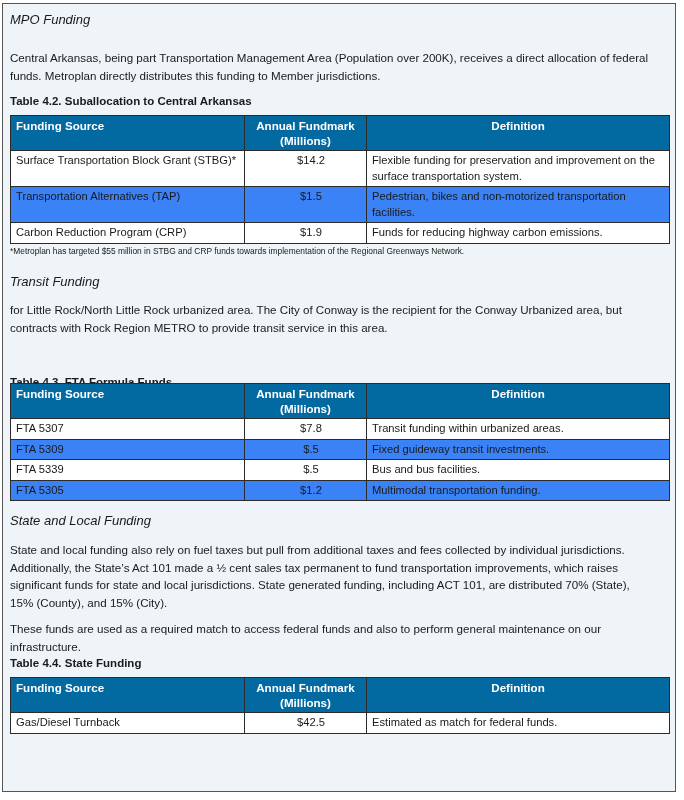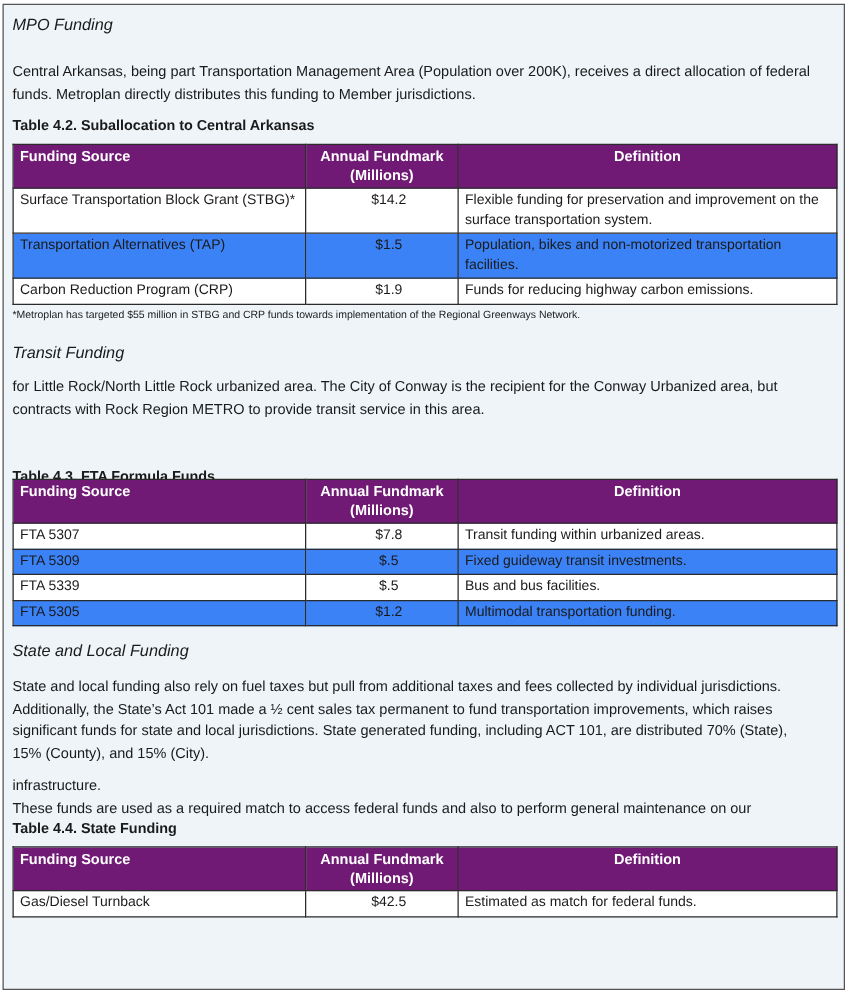--- a/index.html
+++ b/index.html
@@ -6,21 +6,21 @@
   body { width: 684px; height: 800px; position: relative; overflow: hidden;
          font-family: "Liberation Sans", sans-serif; color: #1a1a1a; }
   .panel { position: absolute; left: 2px; top: 3px; width: 674px; height: 789px;
            background: #eef4f8; border: 1.5px solid #555; box-sizing: border-box; }
   .h-italic { position: absolute; left: 10px; font-style: italic; font-size: 13px; color: #1a1a1a; }
   .para { position: absolute; left: 10px; width: 660px; font-size: 11.6px; line-height: 17.5px; color: #1a1a1a; }
   .tcap { position: absolute; left: 10px; font-weight: bold; font-size: 11.5px; color: #1a1a1a; }
   .note { position: absolute; left: 10px; font-size: 8.4px; color: #1a1a1a; }
   table.ft { position: absolute; left: 10px; width: 659px; border-collapse: collapse;
              font-size: 11.2px; table-layout: fixed; }
-  table.ft th { background: #701a75; color: #ffffff; font-weight: bold; font-size: 11.6px;
+  table.ft th { background: #0369a1; color: #ffffff; font-weight: bold; font-size: 11.6px;
                 border: 1.5px solid #2b2b2b; padding: 2px 5px; vertical-align: top; line-height: 15px; }
   table.ft th.c1 { text-align: left; }
   table.ft th.c2, table.ft th.c3 { text-align: center; }
   table.ft td { border: 1px solid #2b2b2b; padding: 2px 5px; vertical-align: top; line-height: 15.5px; color: #1a1a1a; }
   table.ft td.c2 { text-align: center; padding-left: 16px; }
   table.ft tr.odd td { background: #ffffff; }
   table.ft tr.even td { background: #3b82f6; }
   col.w1 { width: 234px; } col.w2 { width: 122px; } col.w3 { width: 303px; }
 </style>
 </head>
@@ -47,21 +47,21 @@
     <th class="c3">Definition</th>
   </tr>
   <tr class="odd">
     <td>Surface Transportation Block Grant (STBG)*</td>
     <td class="c2">$14.2</td>
     <td>Flexible funding for preservation and improvement on the surface transportation system.</td>
   </tr>
   <tr class="even">
     <td>Transportation Alternatives (TAP)</td>
     <td class="c2">$1.5</td>
-    <td>Population, bikes and non-motorized transportation facilities.</td>
+    <td>Pedestrian, bikes and non-motorized transportation facilities.</td>
   </tr>
   <tr class="odd">
     <td>Carbon Reduction Program (CRP)</td>
     <td class="c2">$1.9</td>
     <td>Funds for reducing highway carbon emissions.</td>
   </tr>
 </tbody>
   </table>
 <div class="note" style="top:246px;">*Metroplan has targeted $55 million in STBG and CRP funds towards implementation of the Regional Greenways Network.</div>
 
@@ -107,22 +107,22 @@
   </table>
 
 <div class="h-italic" style="top:513px;">State and Local Funding</div>
 <div class="para" style="top:541px;">
   <div>State and local funding also rely on fuel taxes but pull from additional taxes and fees collected by individual jurisdictions.</div>
   <div>Additionally, the State’s Act 101 made a ½ cent sales tax permanent to fund transportation improvements, which raises</div>
   <div>significant funds for state and local jurisdictions.  State generated funding, including ACT 101, are distributed 70% (State),</div>
   <div>15% (County), and 15% (City).</div>
 </div>
 <div class="para" style="top:620px;">
+  <div>These funds are used as a required match to access federal funds and also to perform general maintenance on our</div>
   <div>infrastructure.</div>
-  <div>These funds are used as a required match to access federal funds and also to perform general maintenance on our</div>
 </div>
 <div class="tcap" style="top:657px;">Table 4.4. State Funding</div>
 <table class="ft" style="top:677px;">
   <colgroup>
       <col class="w1">
       <col class="w2">
       <col class="w3">
     </colgroup>
   <tbody>
       <tr>

